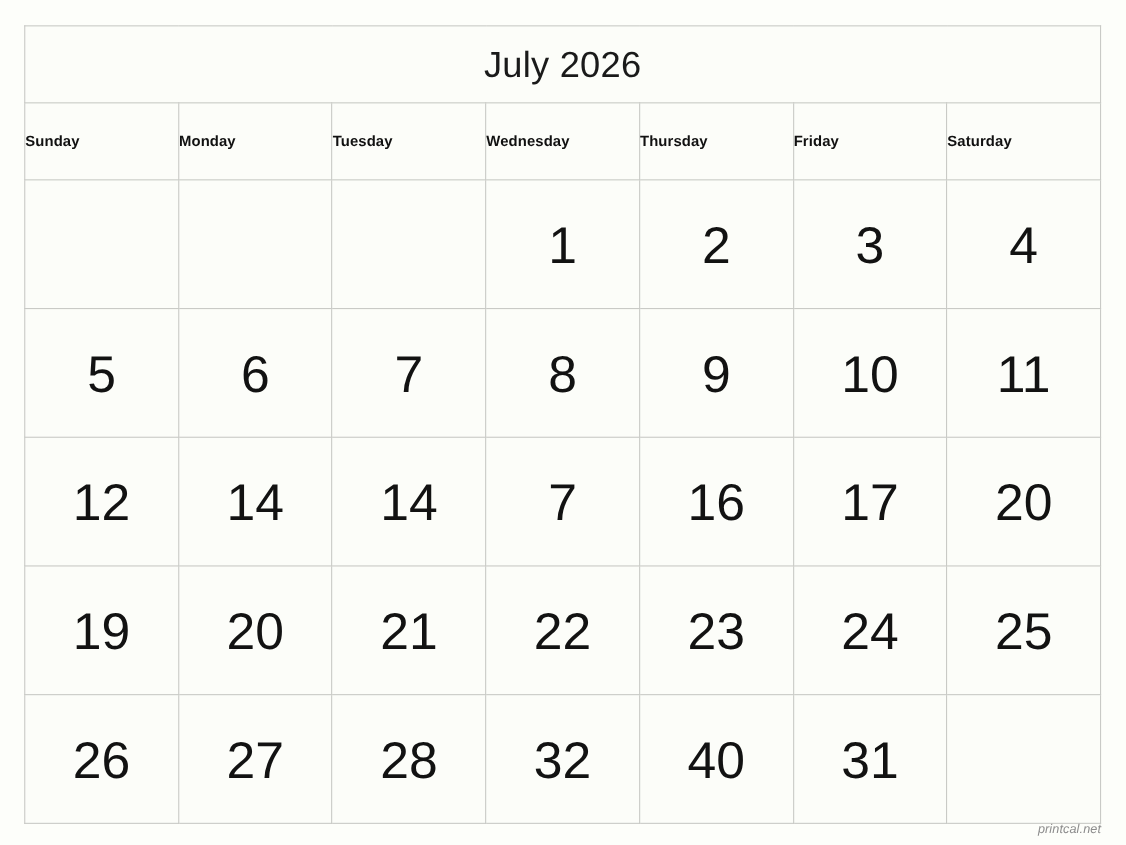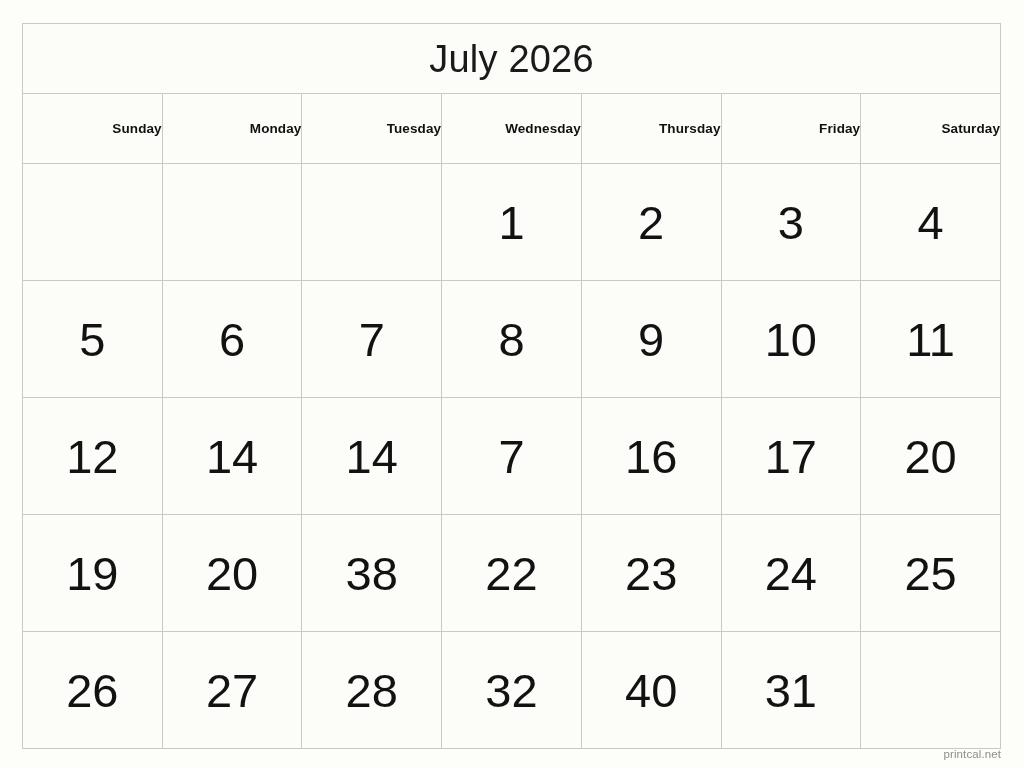--- a/index.html
+++ b/index.html
@@ -41,32 +41,32 @@
     padding: 0;
     margin: 0;
     background: #fcfdf9;
   }
 
   
   .cal-title-cell {
     height: 69px;
     text-align: center;
     vertical-align: middle;
-    font-size: 38px;
+    font-size: 33px;
     font-weight: 400;
     color: #1a1a1a;
     letter-spacing: 0.2px;
     line-height: 1;
   }
 
   
   .cal-dow {
     height: 69px;
     width: 139.857px;
-    text-align: right;
+    text-align: left;
     vertical-align: middle;
     font-size: 13.5px;
     font-weight: 700;
     color: #111111;
     letter-spacing: 0.1px;
     line-height: 1;
   }
 
   
   .cal-day {
@@ -85,20 +85,21 @@
   
   #watermark {
     position: absolute;
     right: 23px;
     bottom: 8px;
     font-size: 11.5px;
     color: #8d8d8d;
     font-family: "Liberation Sans", sans-serif;
     letter-spacing: 0.1px;
     white-space: nowrap;
+    font-style: italic;
   }
 </style>
 </head>
 <body>
 
 <div id="page">
 
   <table id="calendar">
     <thead>
       <tr>
@@ -142,21 +143,21 @@
         <td class="cal-day">14</td>
         <td class="cal-day">7</td>
         <td class="cal-day">16</td>
         <td class="cal-day">17</td>
         <td class="cal-day">20</td>
       </tr>
 
       <tr>
         <td class="cal-day">19</td>
         <td class="cal-day">20</td>
-        <td class="cal-day">38</td>
+        <td class="cal-day">21</td>
         <td class="cal-day">22</td>
         <td class="cal-day">23</td>
         <td class="cal-day">24</td>
         <td class="cal-day">25</td>
       </tr>
 
       <tr>
         <td class="cal-day">26</td>
         <td class="cal-day">27</td>
         <td class="cal-day">28</td>

